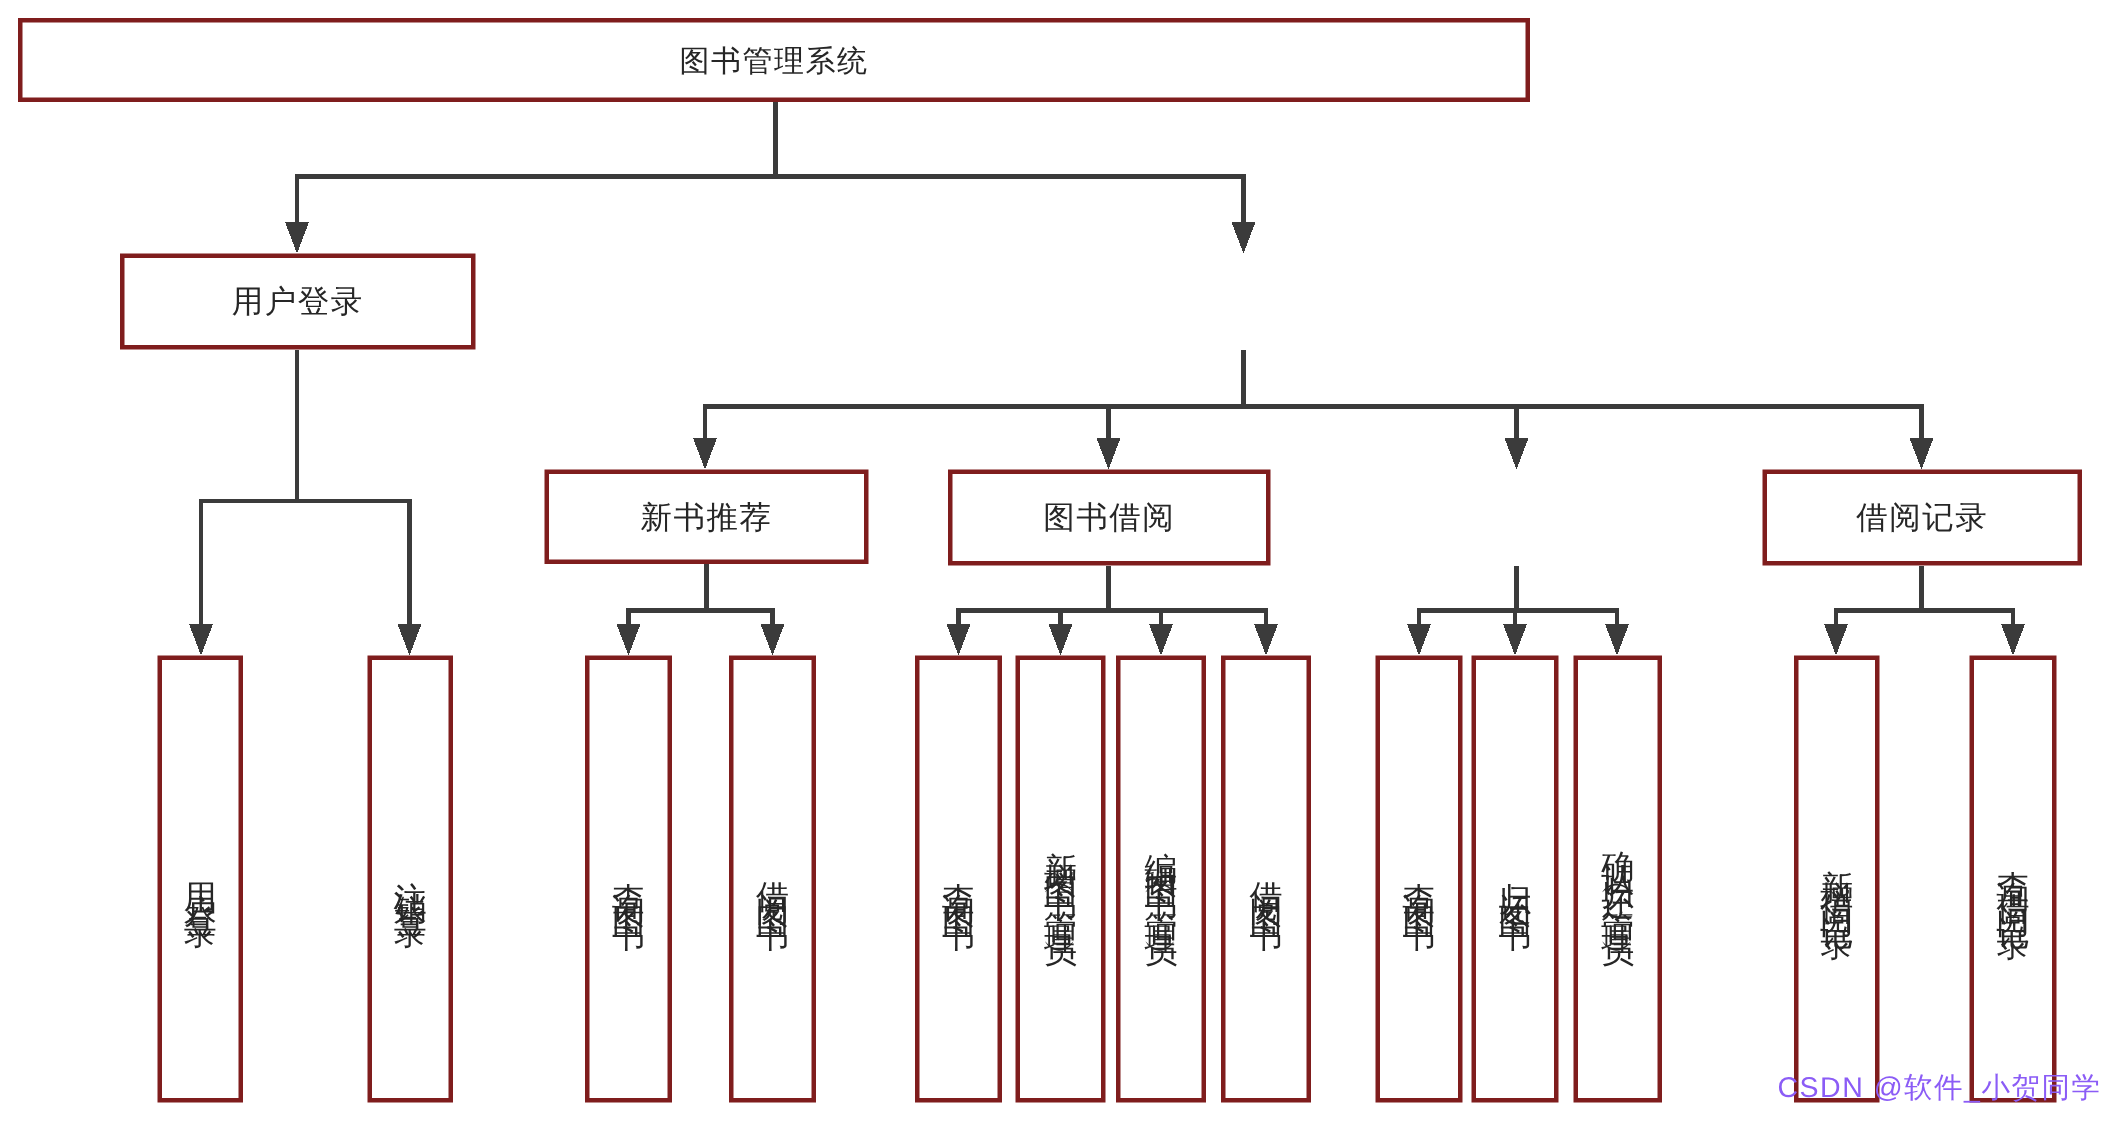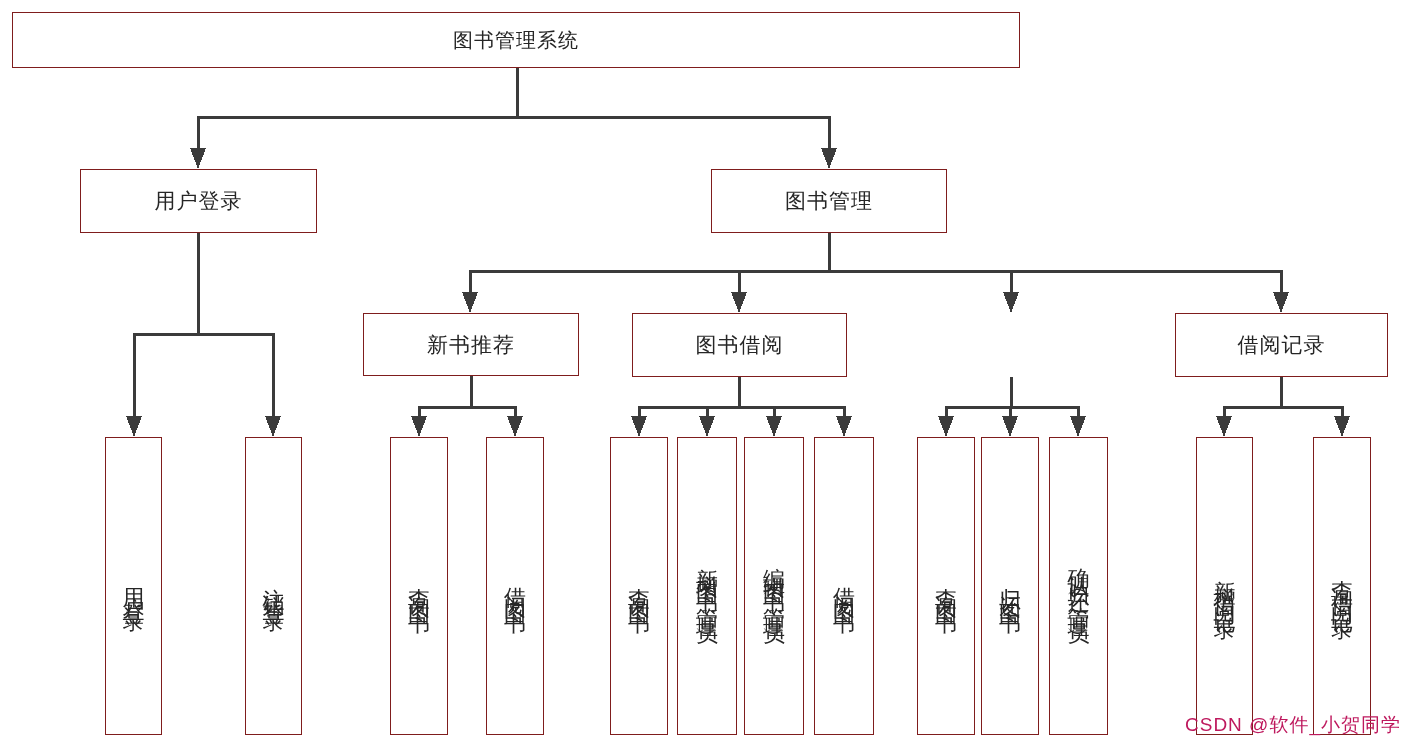--- a/index.html
+++ b/index.html
@@ -12,21 +12,21 @@
     overflow: hidden;
   }
   .wires {
     position: absolute;
     left: 0; top: 0;
     width: 1405px; height: 747px;
   }
   .box {
     position: absolute;
     box-sizing: border-box;
-    border: 1px solid #7f1d1d;
+    border: 3px solid #7f1d1d;
     background: #ffffff;
     display: flex;
     align-items: center;
     justify-content: center;
     color: #262626;
     text-align: center;
   }
   .hb { font-size: 21px; letter-spacing: 1px; }
   .root-box { font-size: 20px; }
   .vb {
@@ -34,21 +34,21 @@
     text-orientation: mixed;
     font-size: 22px;
     letter-spacing: 8px;
     line-height: 1;
   }
   .watermark {
     position: absolute;
     left: 1185px;
     top: 712px;
     font-size: 19px;
-    color: #be185d;
+    color: #8b5cf6;
     letter-spacing: 1px;
     white-space: nowrap;
   }
 </style>
 </head>
 <body>
 
 <div class="stage">
 
   <svg class="wires" viewBox="0 0 1405 747" shape-rendering="crispEdges">
@@ -113,21 +113,20 @@
       <polygon points="1002,416 1018,416 1010,437"></polygon>
       <polygon points="1070,416 1086,416 1078,437"></polygon>
       <polygon points="1216,416 1232,416 1224,437"></polygon>
       <polygon points="1334,416 1350,416 1342,437"></polygon>
     </g>
   </svg>
 
   <div class="box hb root-box" style="left:12px; top:12px; width:1008px; height:56px;">图书管理系统</div>
 
   <div class="box hb" style="left:80px; top:169px; width:237px; height:64px;">用户登录</div>
-  <div class="box hb" style="left:711px; top:169px; width:236px; height:64px;">图书管理</div>
 
   <div class="box hb" style="left:363px; top:313px; width:216px; height:63px;">新书推荐</div>
   <div class="box hb" style="left:632px; top:313px; width:215px; height:64px;">图书借阅</div>
   <div class="box hb" style="left:1175px; top:313px; width:213px; height:64px;">借阅记录</div>
 
   <div class="box vb" style="left:105px; top:437px; width:57px; height:298px;">用户登录</div>
   <div class="box vb" style="left:245px; top:437px; width:57px; height:298px;">注销登录</div>
 
   <div class="box vb" style="left:390px; top:437px; width:58px; height:298px;">查询图书</div>
   <div class="box vb" style="left:486px; top:437px; width:58px; height:298px;">借阅图书</div>

